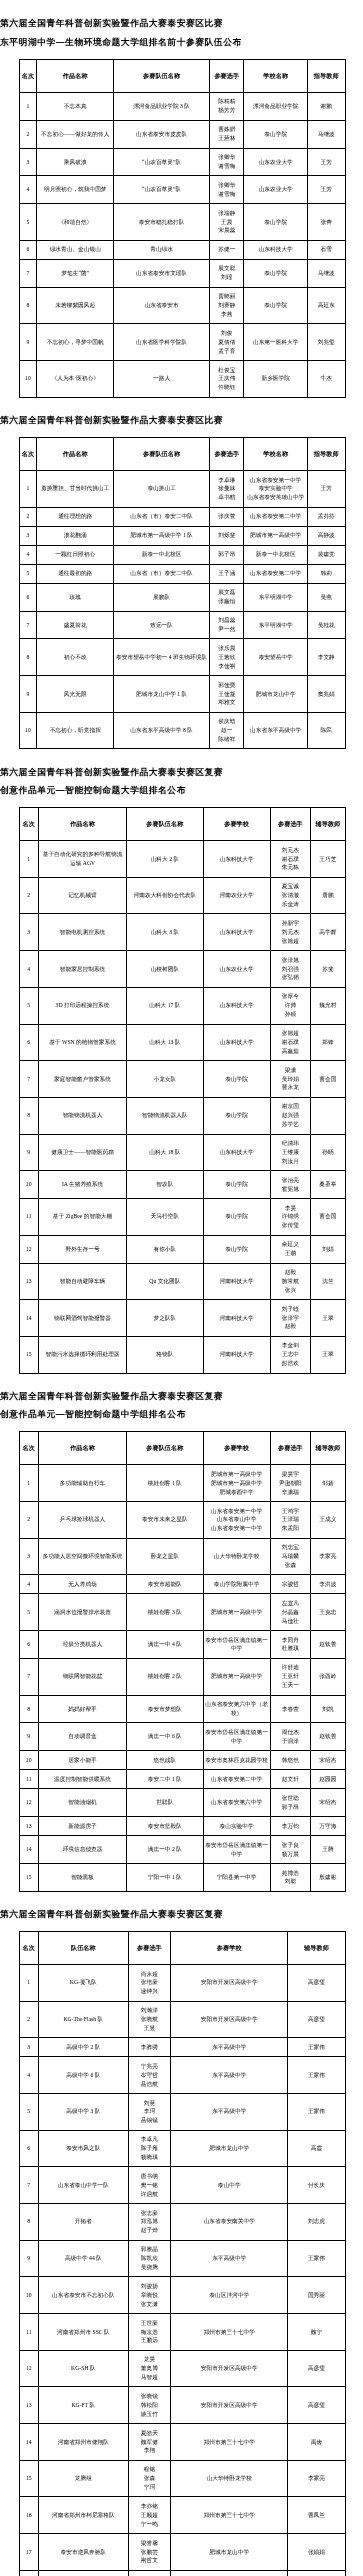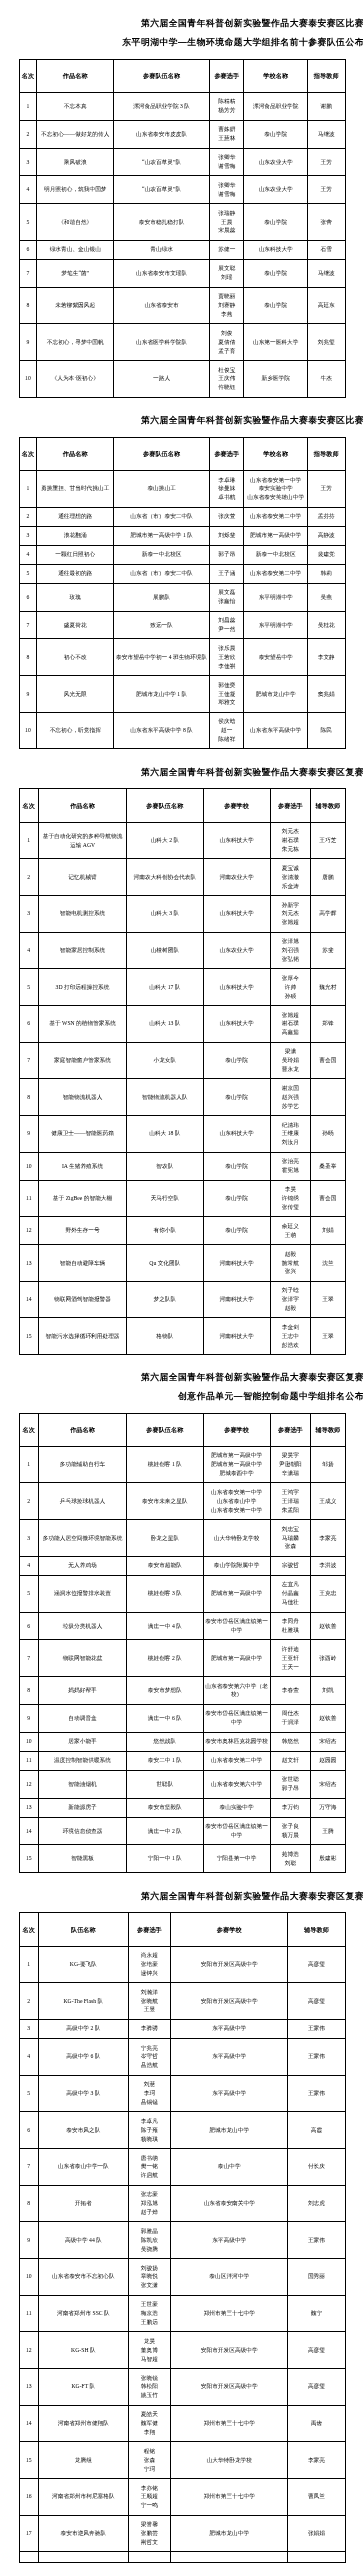--- a/index.html
+++ b/index.html
@@ -1,20 +1,20 @@
 <!DOCTYPE html>
 <html style="font-size:8.2px"><head>
 <meta charset="utf-8">
 <style>
   html,body{margin:0;padding:0;background:#ffffff;}
   body{width:364px;font-family:"Liberation Serif","DejaVu Serif",serif;color:#000;}
   .doc{width:364px;padding:5.2px 0 15.5px 0;box-sizing:border-box;}
   .section{margin-top:9.3px;}
   .title-line{
-    text-align:right;font-weight:bold;font-size:8.8px;line-height:2.1;
+    text-align:left;font-weight:bold;font-size:8.8px;line-height:2.1;
     font-family:"Liberation Sans","DejaVu Sans",sans-serif;letter-spacing:0.5px;
   }
   table.results{
     border-collapse:collapse;margin:7.2px auto 13.4px auto;width:327px;table-layout:fixed;
     border:1px solid #000;
   }
   table.results th,table.results td{
     border:0.5px solid #000;text-align:center;vertical-align:middle;
     font-size:5.7px;line-height:1.55;padding:4.6px 1px;word-break:break-all;
   }
@@ -499,20 +499,21 @@
             </td>
             <td>
               <span class="cell-line">陈民</span>
             </td>
           </tr>
         </tbody>
       </table>
     </div>
     <div class="section">
       <div class="title-line">第六届全国青年科普创新实验暨作品大赛泰安赛区复赛</div>
+      <div class="title-line">创意作品单元—智能控制命题大学组排名公布</div>
       <table class="results">
         <colgroup>
           <col style="width: 6%;">
           <col style="width: 27%;">
           <col style="width: 23.5%;">
           <col style="width: 20.5%;">
           <col style="width: 12.5%;">
           <col style="width: 10.5%;">
         </colgroup>
         <thead>

